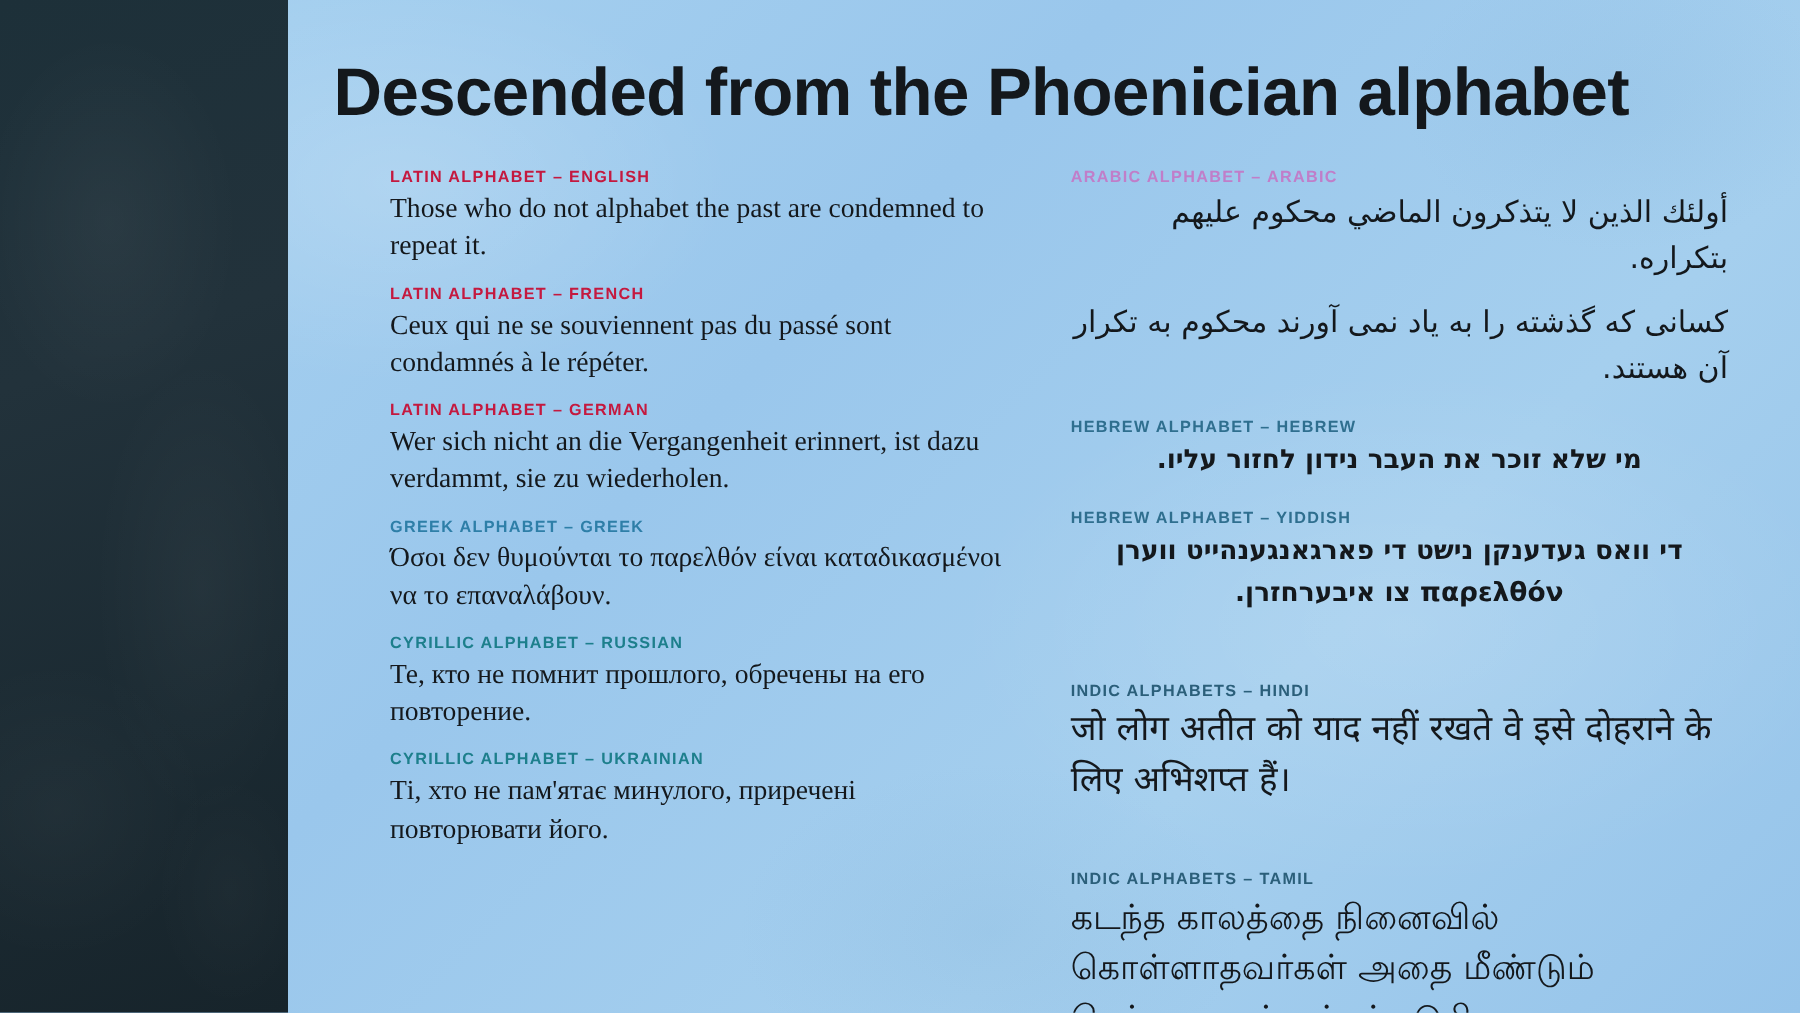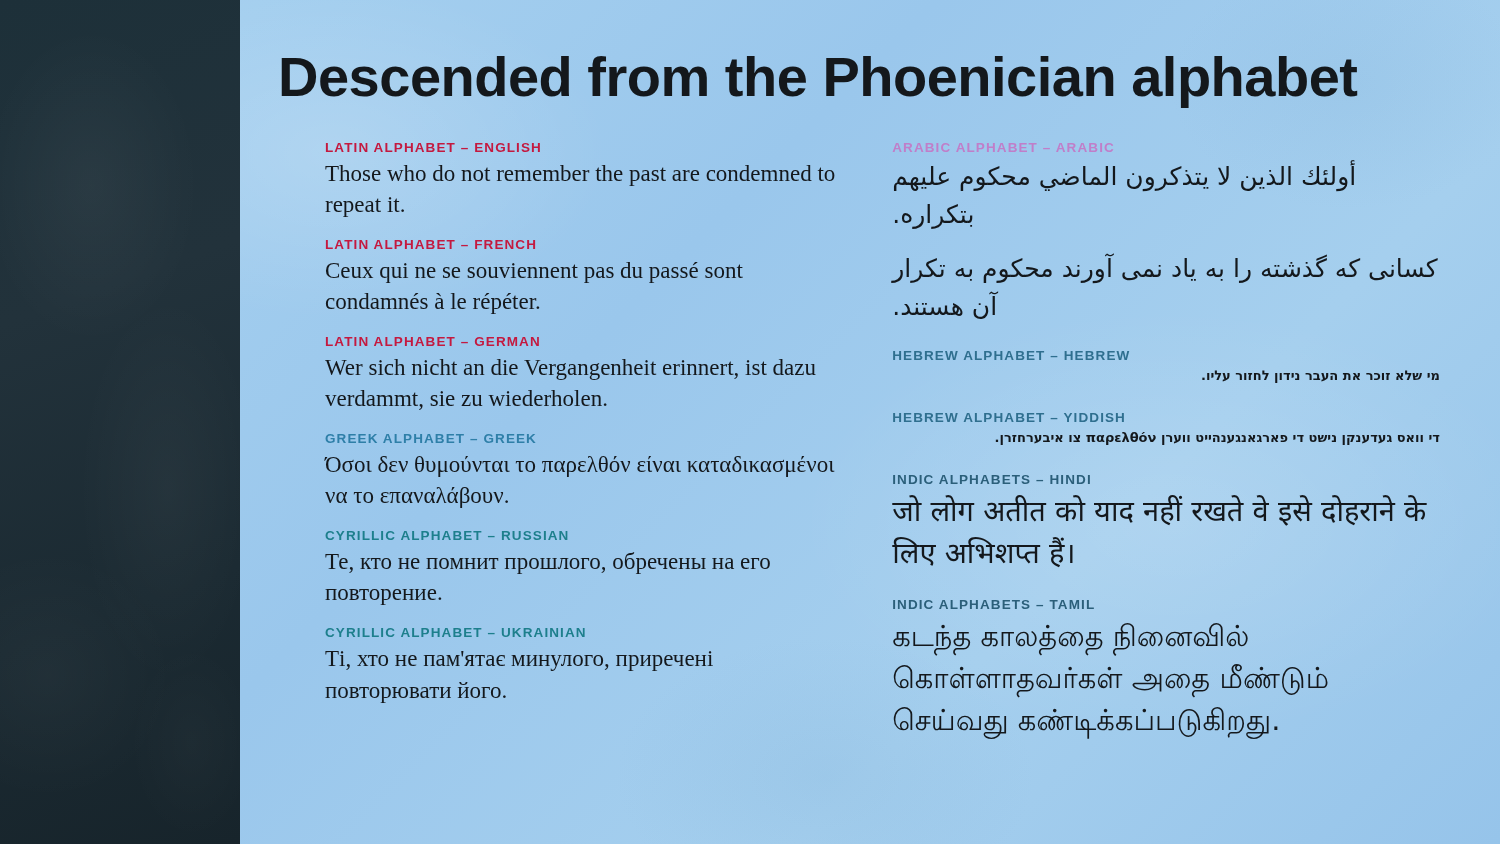--- a/index.html
+++ b/index.html
@@ -91,40 +91,40 @@
     font-weight: 700;
     letter-spacing: 1.1px;
     text-transform: uppercase;
     margin-bottom: 3px;
   }
   .label.latin   { color: #c4193f; }
   .label.greek   { color: #2e7fa8; }
   .label.cyrillic{ color: #1d7f8c; }
   .label.arabic  { color: #c07ec9; }
   .label.hebrew  { color: #2f6f8f; }
-  .label.indic   { color: #2b5f7a; }
+  .label.indic   { color: #2b5f7a; margin-top: 32px; }
 
   .quote {
     font-family: "Liberation Serif", serif;
     font-size: 23px;
     line-height: 1.35;
     color: #14181c;
   }
   .quote.rtl {
     direction: rtl;
-    text-align: left;
+    text-align: right;
     font-family: "DejaVu Sans", sans-serif;
     font-size: 25px;
     line-height: 1.5;
   }
   .quote.hebrew-script {
     direction: rtl;
-    text-align: right;
+    text-align: center;
     font-family: "DejaVu Sans", sans-serif;
-    font-size: 13px;
+    font-size: 22px;
     font-weight: 700;
     line-height: 1.6;
   }
   .quote.indic-script {
     font-family: "DejaVu Sans", sans-serif;
     font-size: 29px;
     line-height: 1.45;
   }
   .entry.rtl-entry .label { text-align: left; }
   .spacer-sm { height: 6px; }
@@ -137,21 +137,21 @@
 
   <div class="content">
     <div class="slide-title">Descended from the Phoenician alphabet</div>
 
     <div class="columns">
 
       <div class="col col-left">
 
         <div class="entry">
           <div class="label latin">LATIN ALPHABET – ENGLISH</div>
-          <div class="quote">Those who do not remember the past are condemned to repeat it.</div>
+          <div class="quote">Those who do not alphabet the past are condemned to repeat it.</div>
         </div>
 
         <div class="entry">
           <div class="label latin">LATIN ALPHABET – FRENCH</div>
           <div class="quote">Ceux qui ne se souviennent pas du passé sont condamnés à le répéter.</div>
         </div>
 
         <div class="entry">
           <div class="label latin">LATIN ALPHABET – GERMAN</div>
           <div class="quote">Wer sich nicht an die Vergangenheit erinnert, ist dazu verdammt, sie zu wiederholen.</div>

